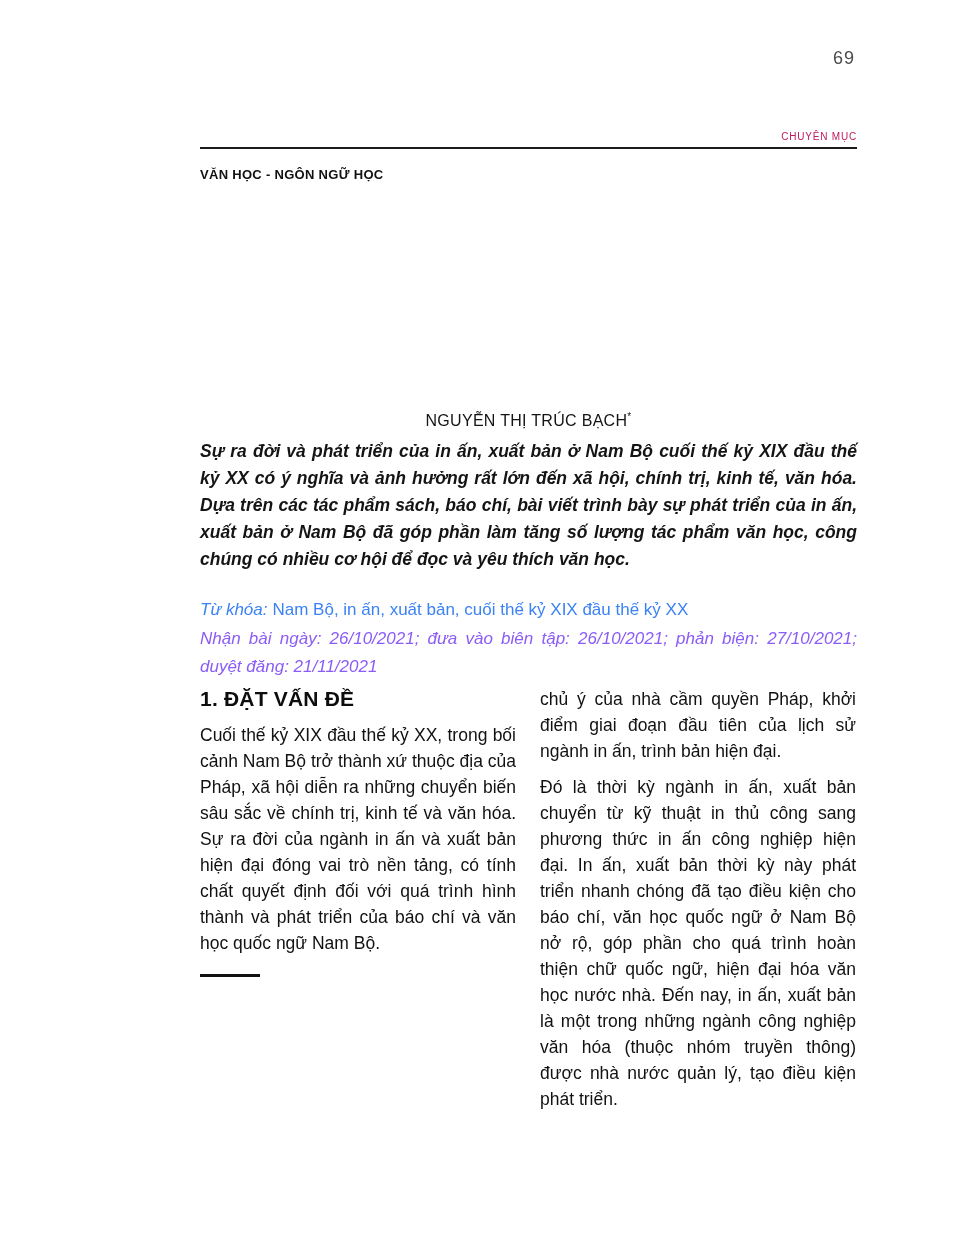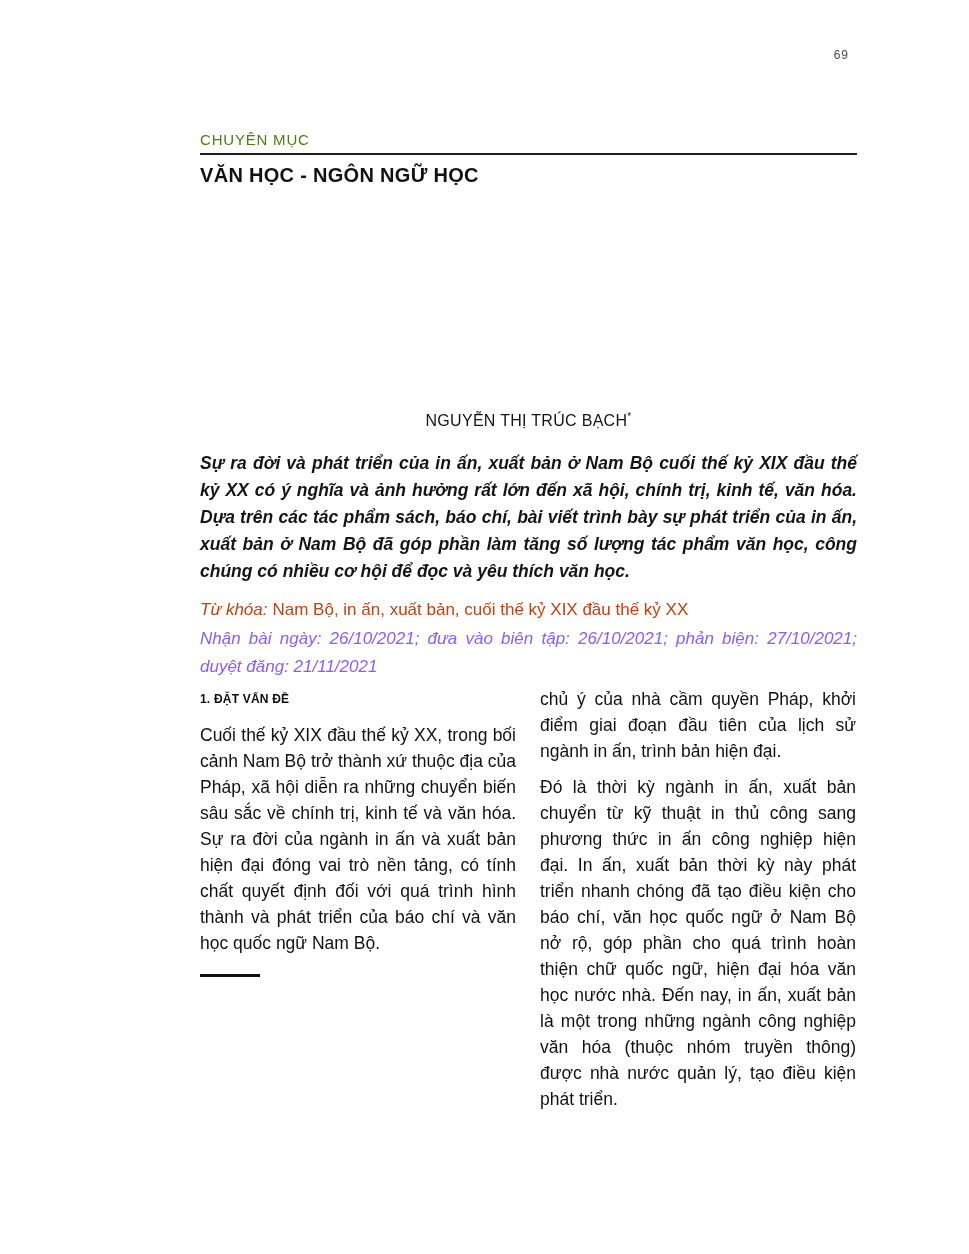--- a/index.html
+++ b/index.html
@@ -24,41 +24,42 @@
   .content {
     position: absolute;
     left: 200px;
     top: 0;
     width: 657px;
     height: 1254px;
   }
   .page-number {
     position: absolute;
     top: 48px;
-    right: 8px;
-    font-size: 12px;
+    right: 2px;
+    font-size: 18px;
     color: #4a4a4a;
     letter-spacing: 1px;
   }
   .header-block {
     position: absolute;
     top: 131px;
     left: 0;
     width: 100%;
   }
   .section-label {
-    font-size: 15px;
-    color: #4d7c0f;
+    font-size: 10px;
+    color: #be185d;
     letter-spacing: 0.8px;
     padding-bottom: 5px;
     border-bottom: 2px solid #1c1c1c;
+    text-align: right;
   }
   .section-title {
-    margin-top: 9px;
-    font-size: 20px;
+    margin-top: 18px;
+    font-size: 13px;
     font-weight: bold;
     color: #111;
     letter-spacing: 0.3px;
   }
   .article-title {
     position: absolute;
     top: 279px;
     left: 0;
     width: 100%;
     text-align: center;
@@ -79,38 +80,38 @@
     color: #141414;
     letter-spacing: 0.3px;
   }
   .author-line sup {
     font-size: 10px;
     vertical-align: super;
     line-height: 0;
   }
   .abstract {
     position: absolute;
-    top: 450px;
+    top: 438px;
     left: 0;
     width: 100%;
     font-style: italic;
     font-weight: bold;
     font-size: 17.5px;
     line-height: 27px;
     text-align: justify;
     color: #141414;
   }
   .keywords {
     position: absolute;
     top: 597px;
     left: 0;
     width: 100%;
     font-size: 17px;
     line-height: 26px;
-    color: #c2410c;
+    color: #3b82f6;
   }
   .keywords .kw-label { font-style: italic; }
   .keywords .kw-text { margin-left: 5px; }
   .dates {
     position: absolute;
     top: 625px;
     left: 0;
     width: 100%;
     font-style: italic;
     font-size: 17px;
@@ -129,21 +130,21 @@
   .col {
     width: 316px;
     font-size: 17.5px;
     line-height: 26px;
     text-align: justify;
     color: #111;
   }
   .col p { margin: 0 0 10px 0; }
   .body-heading {
     font-weight: bold;
-    font-size: 12px;
+    font-size: 21px;
     margin: 0 0 10px 0;
     color: #0d0d0d;
     letter-spacing: 0.2px;
   }
   .footnote-block {
     margin-top: 18px;
   }
   .footnote-rule {
     width: 60px;
     height: 0;

